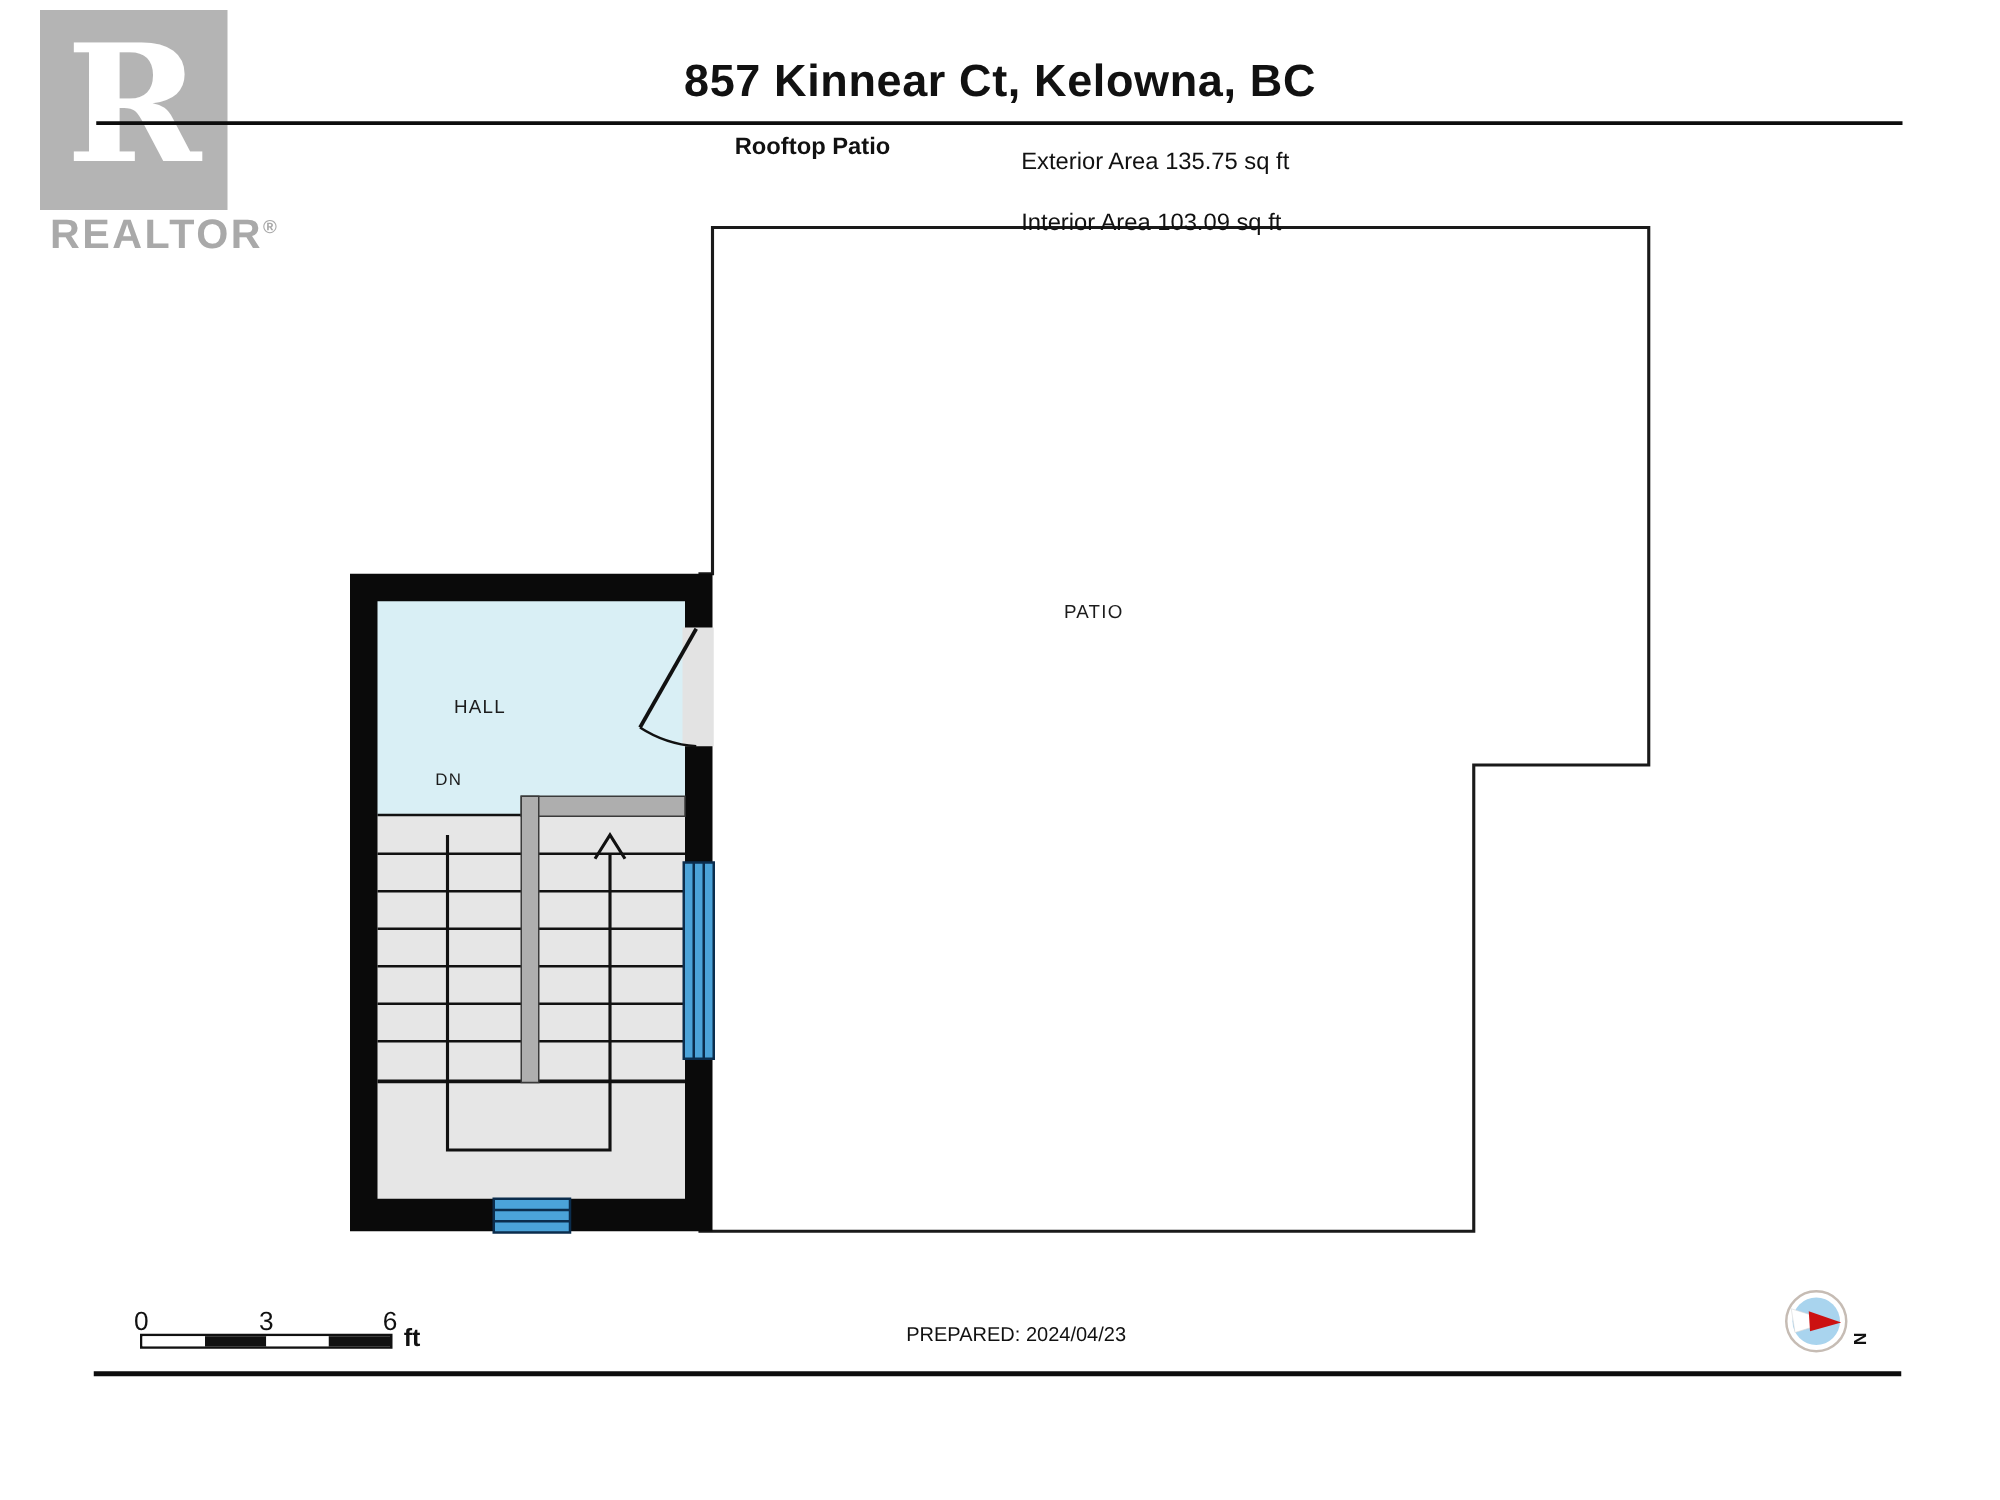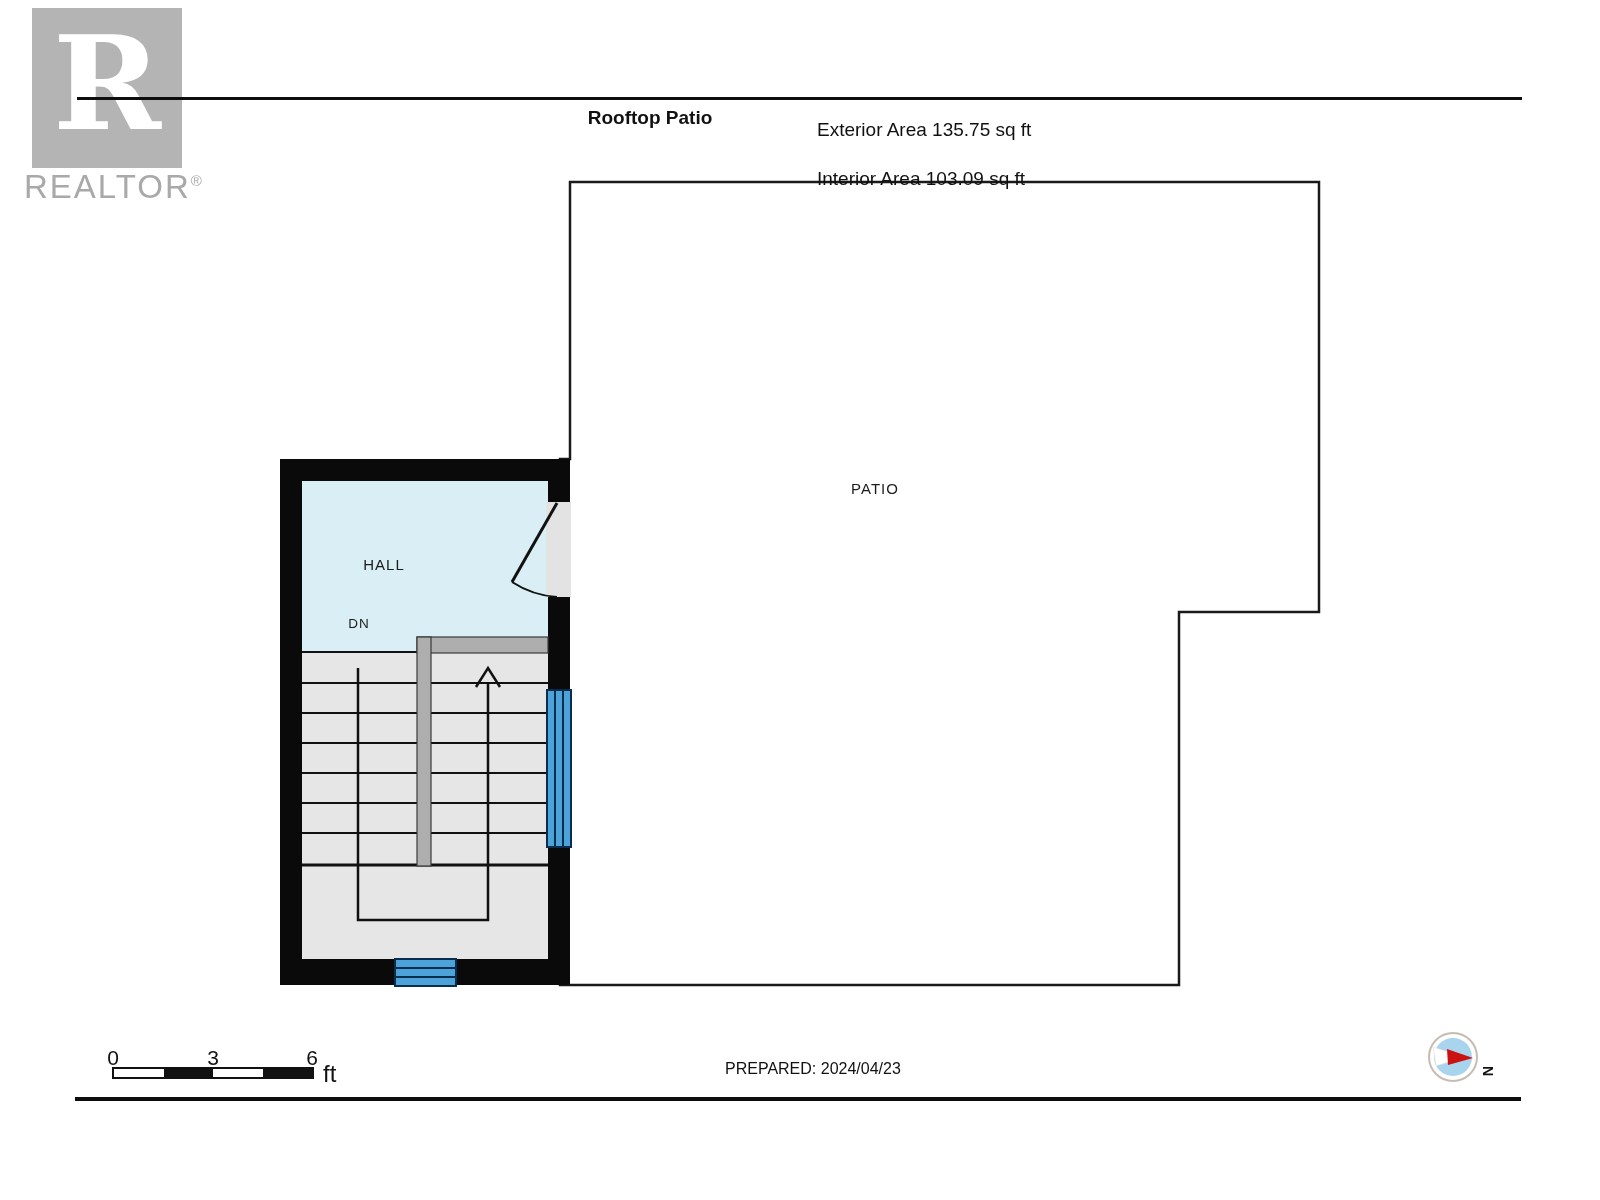--- a/index.html
+++ b/index.html
@@ -7,22 +7,22 @@
     position:relative;width:1600px;height:1200px;background:#ffffff;overflow:hidden;
     font-family:"Liberation Sans", sans-serif;color:#111;
   }
   .abs{position:absolute;}
 
   
   .logo-box{left:32px;top:8px;width:150px;height:160px;background:#b4b4b4;
     display:flex;align-items:center;justify-content:center;z-index:1;}
   .logo-r{font-family:"DejaVu Serif", serif;font-weight:700;font-size:130px;
     color:#ffffff;line-height:1;transform:translateY(-4px);}
-  .logo-word{left:24px;top:168px;font-size:33px;letter-spacing:2px;color:#a9a9a9;
-    font-weight:400;z-index:1;white-space:nowrap;}
+  .logo-word{left:40px;top:168px;font-size:33px;letter-spacing:2px;color:#a9a9a9;
+    font-weight:700;z-index:1;white-space:nowrap;}
   .logo-word sup{font-size:15px;color:#a9a9a9;}
 
   
   .title{left:0;top:44px;width:1600px;text-align:center;font-weight:bold;
     font-size:36px;letter-spacing:.5px;z-index:2;}
   .title-rule{left:77px;top:97px;width:1445px;height:3px;background:#0d0d0d;z-index:3;}
   .floor-label{left:500px;top:107px;width:300px;text-align:center;
     font-weight:bold;font-size:19px;}
   .area-line1{left:817px;top:119px;font-size:19px;}
   .area-line2{left:817px;top:132px;font-size:19px;margin-top:36px;}
@@ -30,21 +30,21 @@
   
   .plan-svg{left:0;top:0;width:1600px;height:1200px;z-index:0;}
 
   
   .tick{top:1046px;font-size:21px;transform:translateX(-50%);}
   .t0{left:113px;} .t3{left:213px;} .t6{left:312px;}
   .scale-bar{left:112px;top:1067px;width:202px;height:12px;border:2px solid #111;
     box-sizing:border-box;display:flex;}
   .scale-bar .seg{flex:1 1 25%;height:100%;}
   .seg.w{background:#ffffff;} .seg.b{background:#111111;}
-  .ft-label{left:323px;top:1060px;font-size:24px;}
+  .ft-label{left:323px;top:1060px;font-size:20px;font-weight:bold;}
   .prepared{left:725px;top:1060px;font-size:16px;}
   .bottom-rule{left:75px;top:1097px;width:1446px;height:4px;background:#0d0d0d;}
   .disclaimer{left:83px;top:1108px;font-size:15px;color:#111;white-space:nowrap;}
 </style>
 </head>
 <body>
 
 <div id="canvas">
 
   <svg class="abs plan-svg" width="1600" height="1200" viewBox="0 0 1600 1200">
@@ -112,20 +112,21 @@
       <polygon points="1447,1049 1473,1058 1448,1065" fill="#cc1111"></polygon>
       <text x="1489" y="1072" font-size="14" font-weight="bold" fill="#111" transform="rotate(90 1489 1066)">N</text>
     </g>
   </svg>
 
   <div class="abs logo-box">
     <span class="logo-r">R</span>
   </div>
   <div class="abs logo-word"><span>REALTOR</span><sup>®</sup></div>
 
+  <div class="abs title">857 Kinnear Ct, Kelowna, BC</div>
   <div class="abs title-rule"></div>
   <div class="abs floor-label">Rooftop Patio</div>
   <div class="abs area-line1">Exterior Area 135.75 sq ft</div>
   <div class="abs area-line2">Interior Area 103.09 sq ft</div>
 
   <div class="abs tick t0">0</div>
   <div class="abs tick t3">3</div>
   <div class="abs tick t6">6</div>
   <div class="abs scale-bar">
     <div class="seg w"></div>

